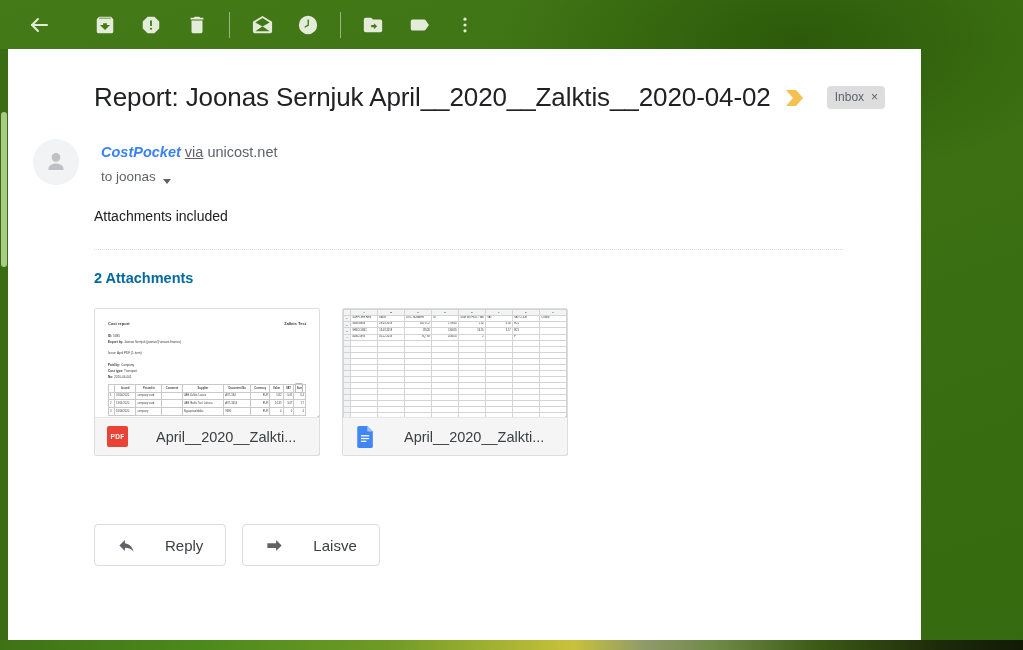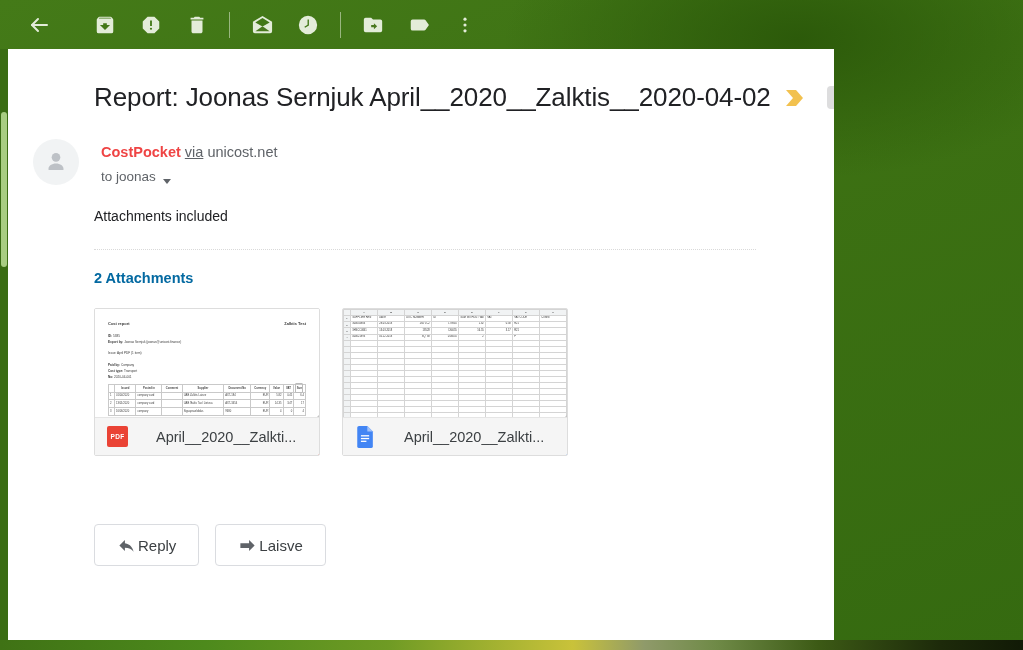--- a/index.html
+++ b/index.html
@@ -55,21 +55,21 @@
     width: 6px; height: 155px;
     background: #a8cd82;
     border-radius: 3px;
     z-index: 8; cursor: pointer;
   }
 
   
   .message-pane {
     position: absolute;
     left: 8px; top: 49px;
-    width: 826px; height: 591px;
+    width: 913px; height: 591px;
     background: #ffffff;
     overflow: hidden;
     z-index: 5;
   }
 
   
   .bottom-strip {
     position: absolute; left: 0; bottom: 0;
     width: 1023px; height: 10px;
     background: linear-gradient(90deg,
@@ -116,21 +116,21 @@
   .avatar {
     width: 46px; height: 46px;
     border-radius: 50%;
     background: #f1f3f4;
     display: flex; align-items: center; justify-content: center;
     flex: 0 0 46px;
     cursor: pointer;
   }
   .sender-meta { margin-left: 22px; padding-top: 4px; }
   .sender-line { font-size: 14.5px; color: #202124; line-height: 19px; white-space: nowrap; }
-  .sender-name { font-weight: bold; color: #ef4444; }
+  .sender-name { font-weight: bold; color: #3b82f6; font-style: italic; }
   .sender-via { color: #5f6368; text-decoration: underline; cursor: pointer; }
   .sender-domain { color: #5f6368; }
   .to-line {
     margin-top: 7px;
     font-size: 13.5px; color: #5f6368;
     display: flex; align-items: flex-end; gap: 7px;
     cursor: pointer; width: max-content;
   }
   .caret {
     width: 0; height: 0;
@@ -260,21 +260,21 @@
     display: flex; gap: 16px;
     padding: 68px 0 0 86px;
   }
   .action-btn {
     height: 42px;
     min-width: 96px;
     border: 1px solid #dadce0;
     border-radius: 4px;
     background: #fff;
     display: flex; align-items: center; justify-content: center;
-    gap: 2px;
+    gap: 29px;
     padding: 0 22px;
     font-size: 15px;
     color: #3c4043;
     cursor: pointer;
   }
 </style>
 </head>
 <body>
 
 <div class="backdrop"></div>

